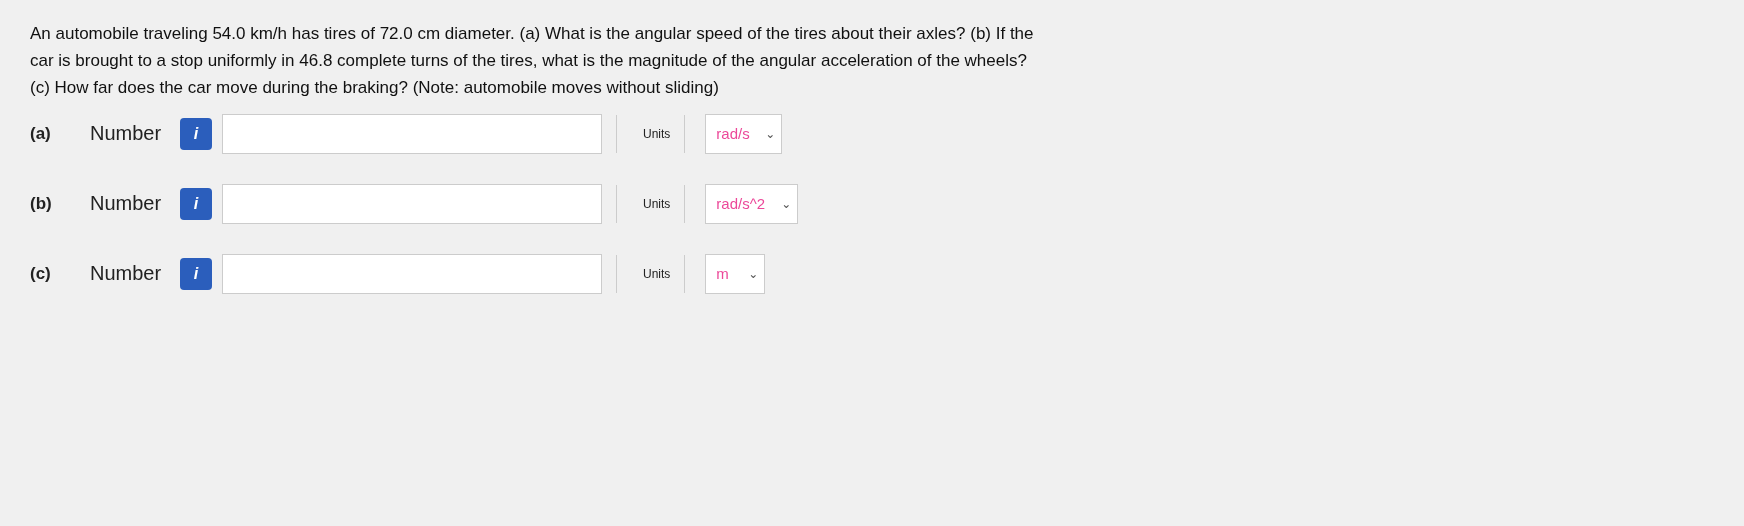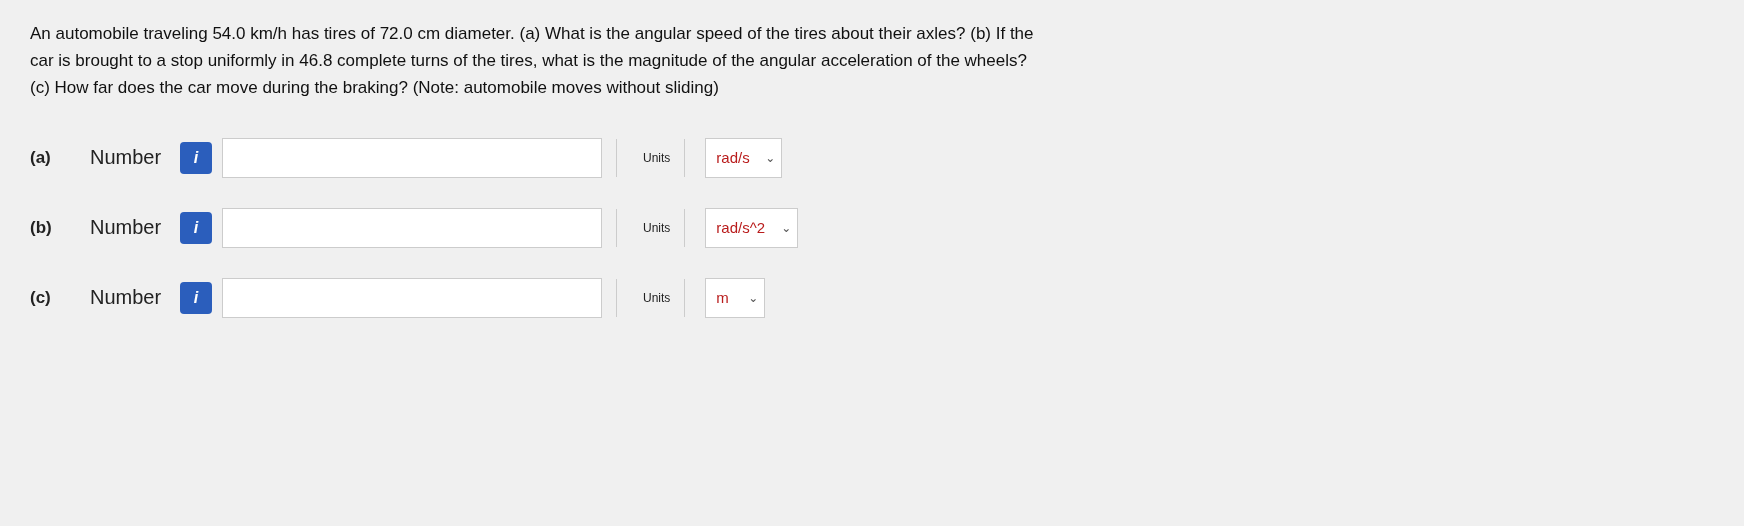--- a/index.html
+++ b/index.html
@@ -14,21 +14,21 @@
       font-size: 16px;
       color: #222;
       padding: 20px 30px;
       width: 1744px;
       min-height: 526px;
     }
 
     .problem-text {
       font-size: 17px;
       line-height: 1.6;
-      margin-bottom: 36px;
+      margin-bottom: 12px;
       color: #111;
     }
 
     .parts-container {
       display: flex;
       flex-direction: column;
       gap: 30px;
     }
 
     .part-row {
@@ -94,21 +94,21 @@
     .units-select {
       appearance: none;
       -webkit-appearance: none;
       background: transparent;
       border: none;
       outline: none;
       font-size: 15px;
       padding: 0 28px 0 10px;
       height: 100%;
       cursor: pointer;
-      color: #b91c1c;
+      color: #ec4899;
     }
 
     .select-chevron {
       position: absolute;
       right: 6px;
       pointer-events: none;
       font-size: 12px;
       color: #555;
     }
 

